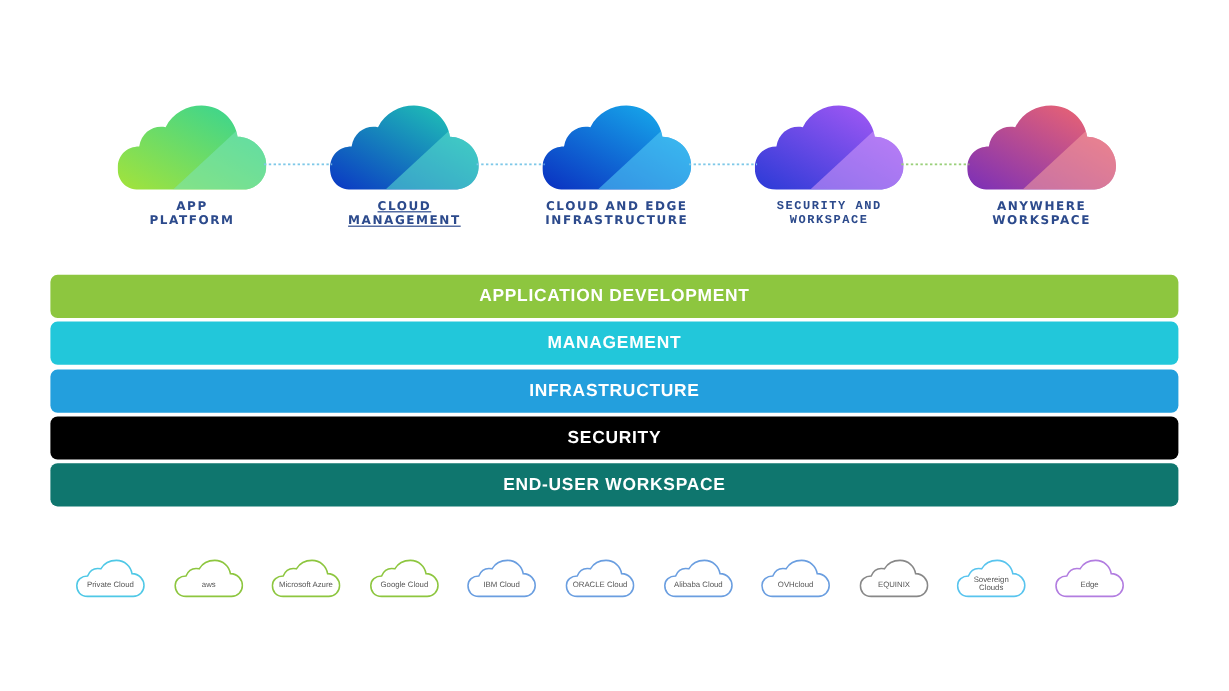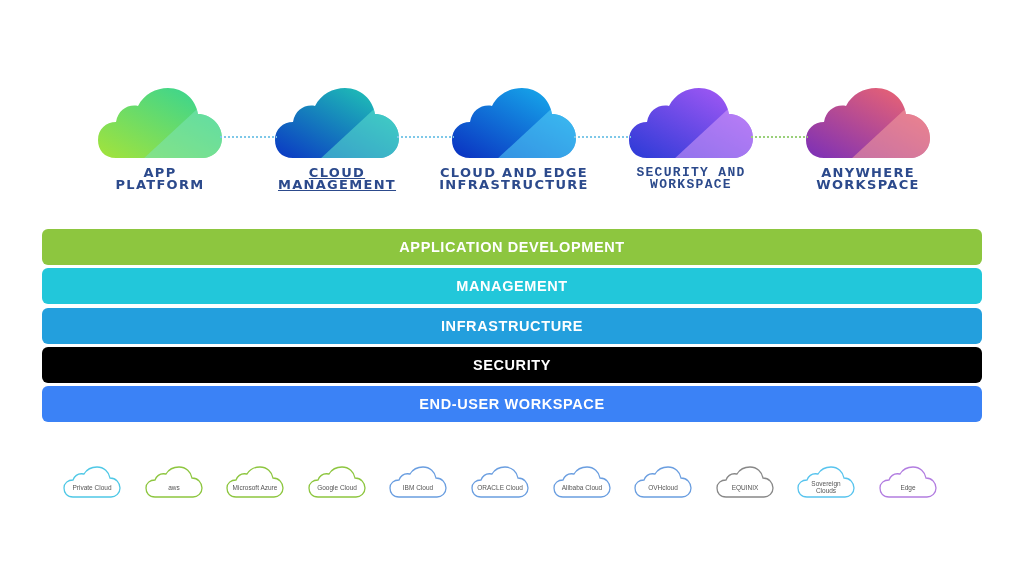--- a/index.html
+++ b/index.html
@@ -1,19 +1,19 @@
 <!DOCTYPE html>
 <html><head>
 <meta charset="utf-8">
 <style>
   html, body { margin:0; padding:0; background:#ffffff; }
   body { width:1024px; height:576px; position:relative; overflow:hidden; font-family:"Liberation Sans", sans-serif; }
   .top-cloud { position:absolute; top:86px; width:124px; height:74px; }
   .top-cloud svg { width:124px; height:74px; display:block; }
-  .top-label { position:absolute; top:167px; width:170px; text-align:center; color:#2c4a8c; font-family:"DejaVu Sans", sans-serif; font-weight:bold; font-size:13px; letter-spacing:1.3px; line-height:11.5px; }
+  .top-label { position:absolute; top:167px; width:170px; text-align:center; color:#2c4a8c; font-family:"DejaVu Sans", sans-serif; font-weight:bold; font-size:10px; letter-spacing:1.3px; line-height:11.5px; }
   .connector { position:absolute; top:136px; height:2px; }
   .connector svg { display:block; }
   .layer { position:absolute; left:42px; width:940px; height:36px; border-radius:6px; color:#fff; font-family:Liberation Sans, sans-serif; font-weight:bold; font-size:14.5px; letter-spacing:0.6px; display:flex; align-items:center; justify-content:center; }
   .small-cloud { position:absolute; top:465px; width:58px; height:34px; }
   .small-cloud svg { width:58px; height:34px; display:block; }
   .small-cloud .lbl { position:absolute; left:6px; right:6px; top:13px; bottom:3px; display:flex; align-items:center; justify-content:center; text-align:center; font-size:6.5px; line-height:7px; color:#555; font-family:"Liberation Sans", sans-serif; }
 </style>
 </head>
 <body>
 
@@ -134,21 +134,21 @@
       <svg width="57" height="2">
         <line x1="0" y1="1" x2="57" y2="1" stroke="#9ad07a" stroke-width="2" stroke-dasharray="2,2"></line>
       </svg>
     </div>
   </div>
 <div id="layers">
     <div class="layer" style="top: 229px; background: rgb(141, 198, 63);">APPLICATION DEVELOPMENT</div>
     <div class="layer" style="top: 268px; background: rgb(34, 199, 218);">MANAGEMENT</div>
     <div class="layer" style="top: 308px; background: rgb(35, 159, 221);">INFRASTRUCTURE</div>
     <div class="layer" style="top: 347px; background: #000000;">SECURITY</div>
-    <div class="layer" style="top: 386px; background: #3b82f6;">END-USER WORKSPACE</div>
+    <div class="layer" style="top: 386px; background: #0f766e;">END-USER WORKSPACE</div>
   </div>
 <div id="clouds">
     <div class="small-cloud" style="left: 63px;">
       <svg viewBox="0 0 58 34">
         <path d="M10,32 C4,32 1,28 1,23 C1,18 5,15 10,15 C12,10 16,8 21,9 C24,4 29,2 34,2 C41,2 46,7 47,13 C53,13 57,18 57,23 C57,28 53,32 48,32 Z" fill="#fff" stroke="#4fc8e6" stroke-width="1.3"></path>
       </svg>
       <div class="lbl">Private Cloud</div>
     </div>
     <div class="small-cloud" style="left: 145px;">
       <svg viewBox="0 0 58 34">

